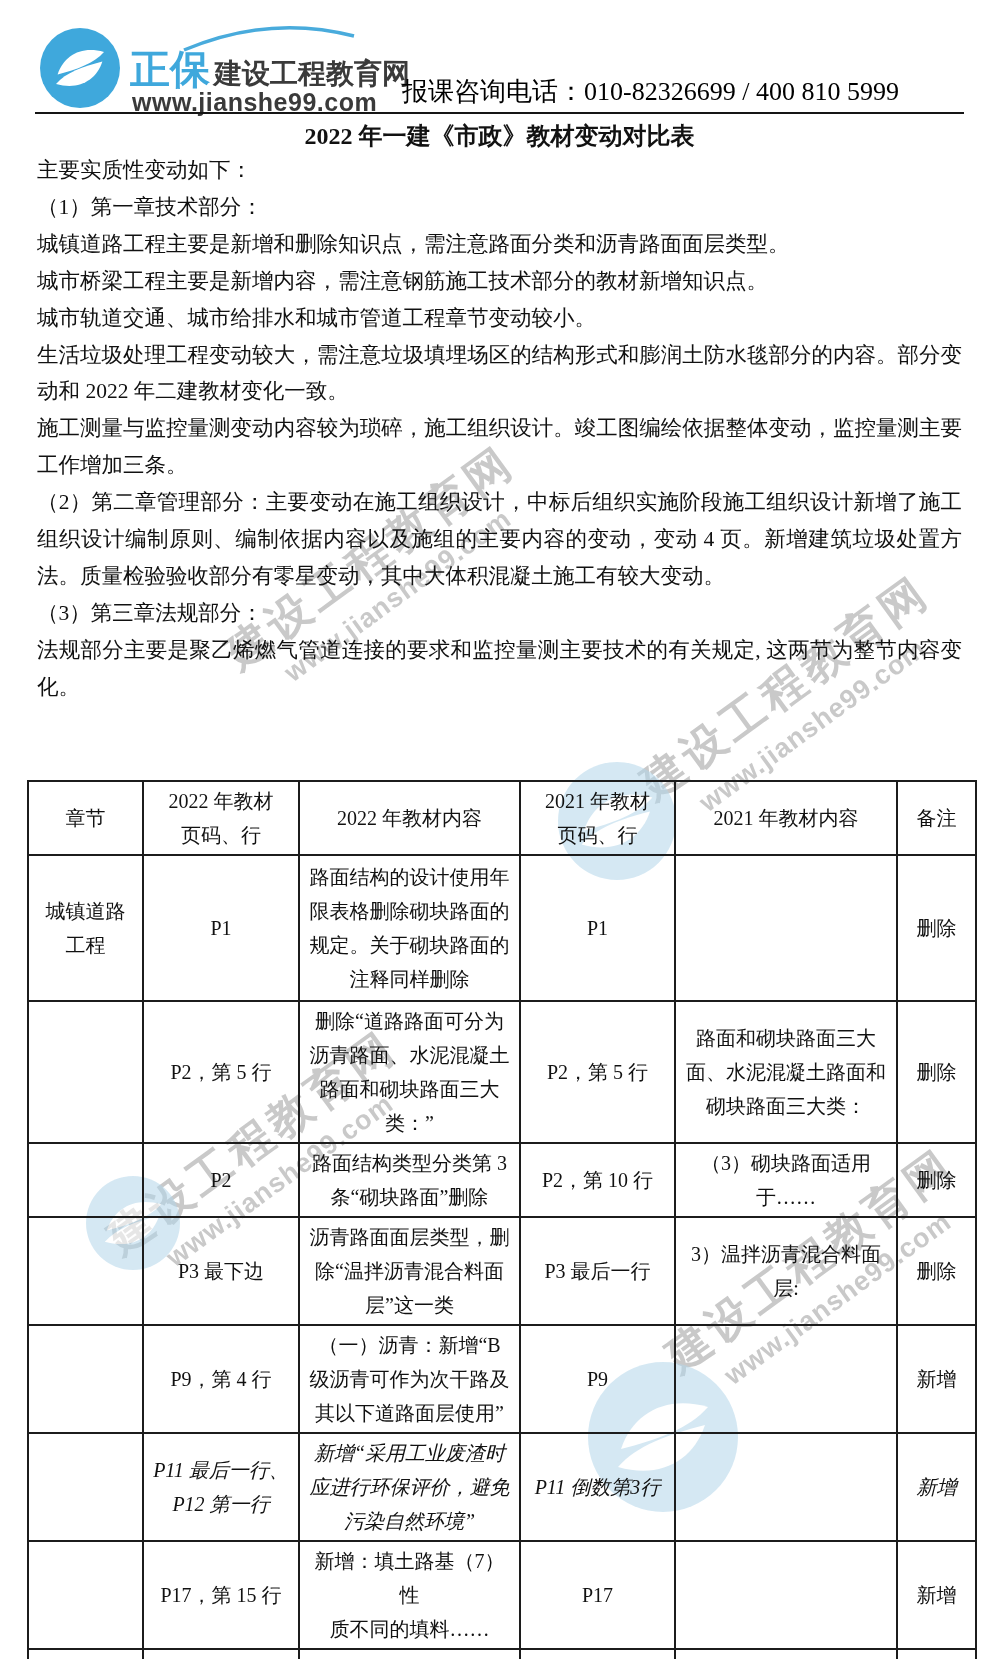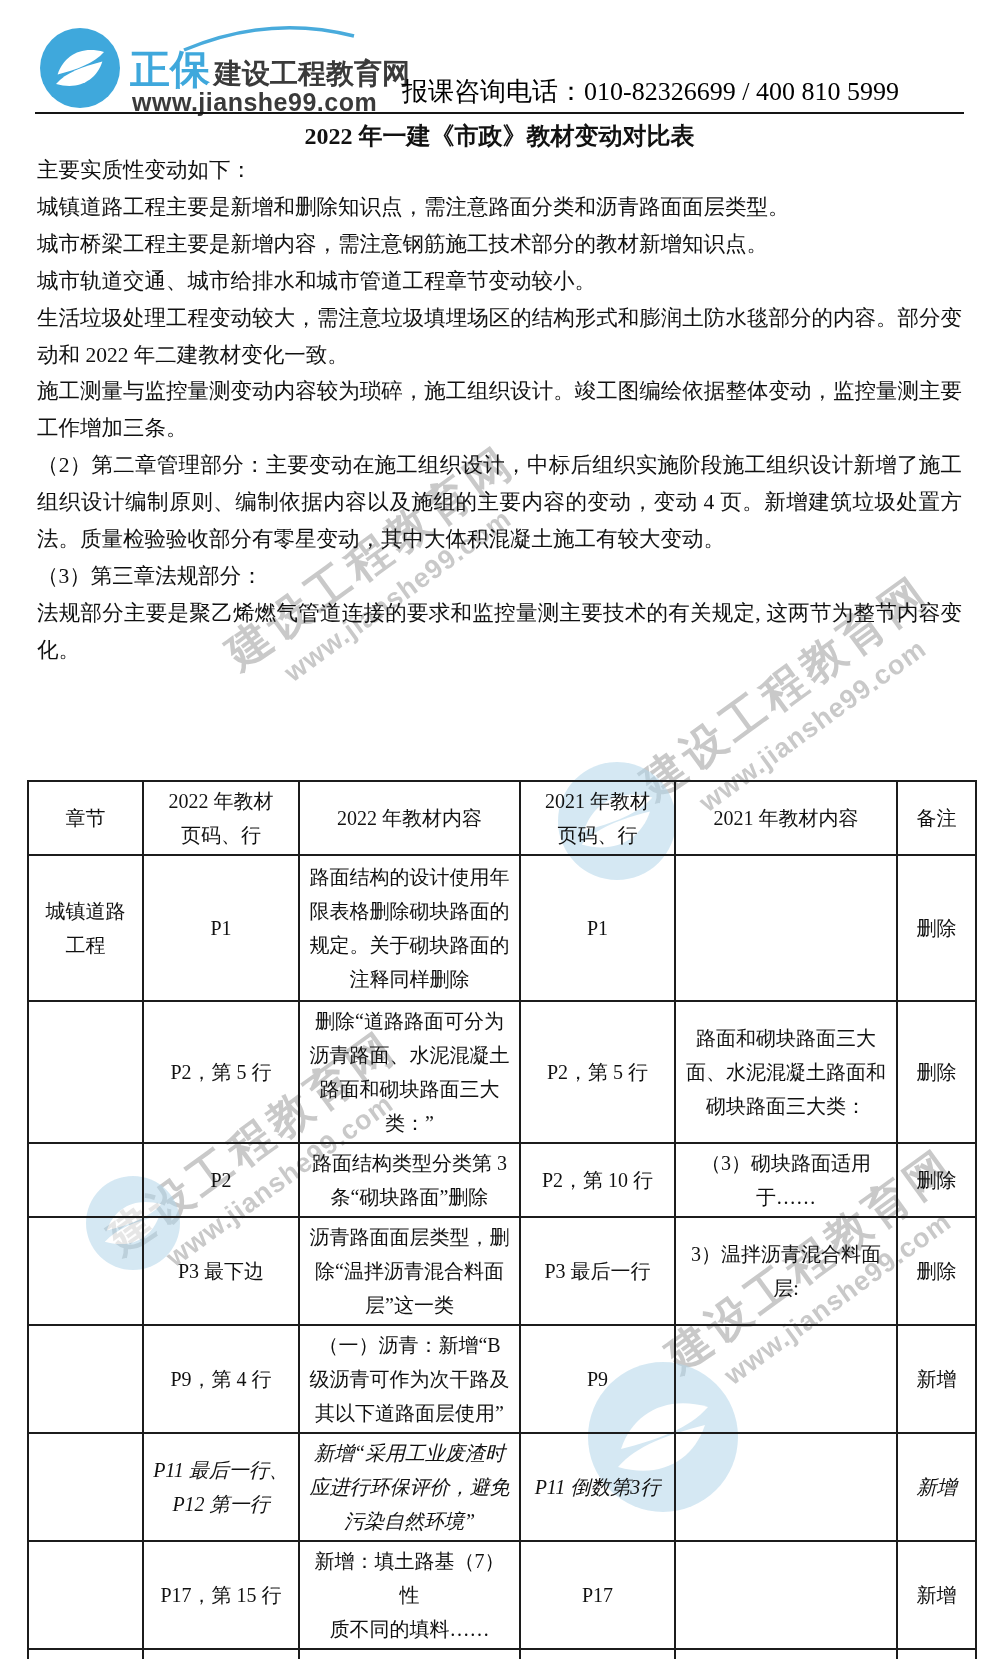--- a/index.html
+++ b/index.html
@@ -89,20 +89,21 @@
     <div class="brand-url">www.jianshe99.com</div>
   </div>
 
   <div class="phone">报课咨询电话：010-82326699 / 400 810 5999</div>
   <div class="rule"></div>
 
   <div class="title">2022 年一建《市政》教材变动对比表</div>
 
   <div class="content">
     <p>主要实质性变动如下：</p>
+    <p>（1）第一章技术部分：</p>
     <p>城镇道路工程主要是新增和删除知识点，需注意路面分类和沥青路面面层类型。</p>
     <p>城市桥梁工程主要是新增内容，需注意钢筋施工技术部分的教材新增知识点。</p>
     <p>城市轨道交通、城市给排水和城市管道工程章节变动较小。</p>
     <p>生活垃圾处理工程变动较大，需注意垃圾填埋场区的结构形式和膨润土防水毯部分的内容。部分变动和 2022 年二建教材变化一致。</p>
     <p>施工测量与监控量测变动内容较为琐碎，施工组织设计。竣工图编绘依据整体变动，监控量测主要工作增加三条。</p>
     <p>（2）第二章管理部分：主要变动在施工组织设计，中标后组织实施阶段施工组织设计新增了施工组织设计编制原则、编制依据内容以及施组的主要内容的变动，变动 4 页。新增建筑垃圾处置方法。质量检验验收部分有零星变动，其中大体积混凝土施工有较大变动。</p>
     <p>（3）第三章法规部分：</p>
     <p>法规部分主要是聚乙烯燃气管道连接的要求和监控量测主要技术的有关规定, 这两节为整节内容变化。</p>
   </div>
 

